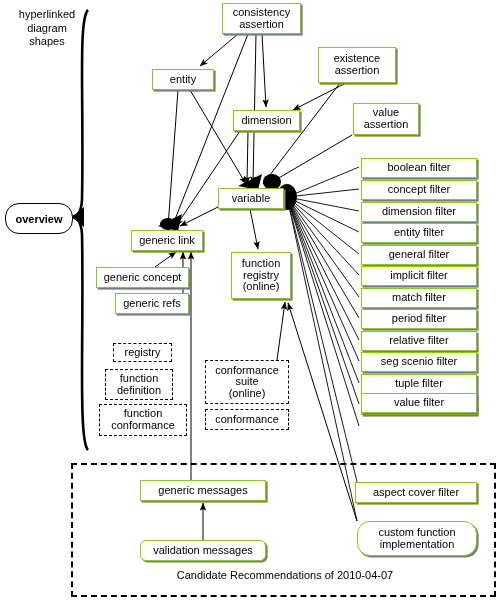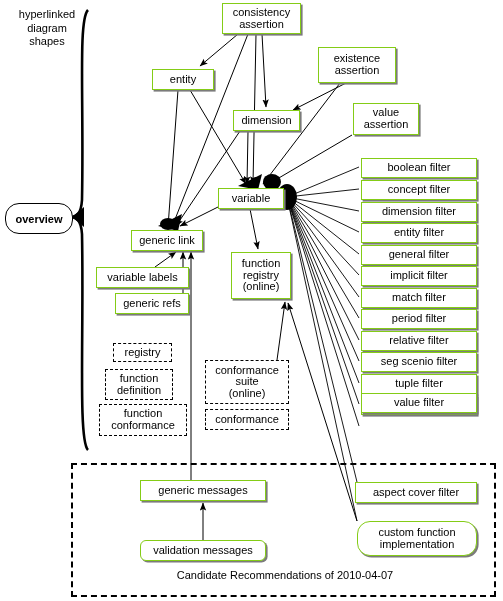--- a/index.html
+++ b/index.html
@@ -107,21 +107,21 @@
       <div class="node solid" style="left: 345px; top: 103px; width: 66px; height: 32px; margin-left: 8px;">
         <span>value<br>assertion</span>
       </div>
       <div class="node solid" style="left: 218px; top: 188px; width: 66px; height: 21px;">
         <span>variable</span>
       </div>
       <div class="node solid" style="left: 131px; top: 230px; width: 72px; height: 21px;">
         <span>generic link</span>
       </div>
       <div class="node solid" style="left: 96px; top: 267px; width: 93px; height: 21px;">
-        <span>variable labels</span>
+        <span>generic concept</span>
       </div>
       <div class="node solid" style="left: 115px; top: 293px; width: 74px; height: 21px;">
         <span>generic refs</span>
       </div>
       <div class="node solid" style="left: 231px; top: 252px; width: 60px; height: 47px;">
         <span>function<br>registry<br>(online)</span>
       </div>
       <div class="node dashed" style="left: 113px; top: 343px; width: 59px; height: 19px;">
         <span>registry</span>
       </div>

